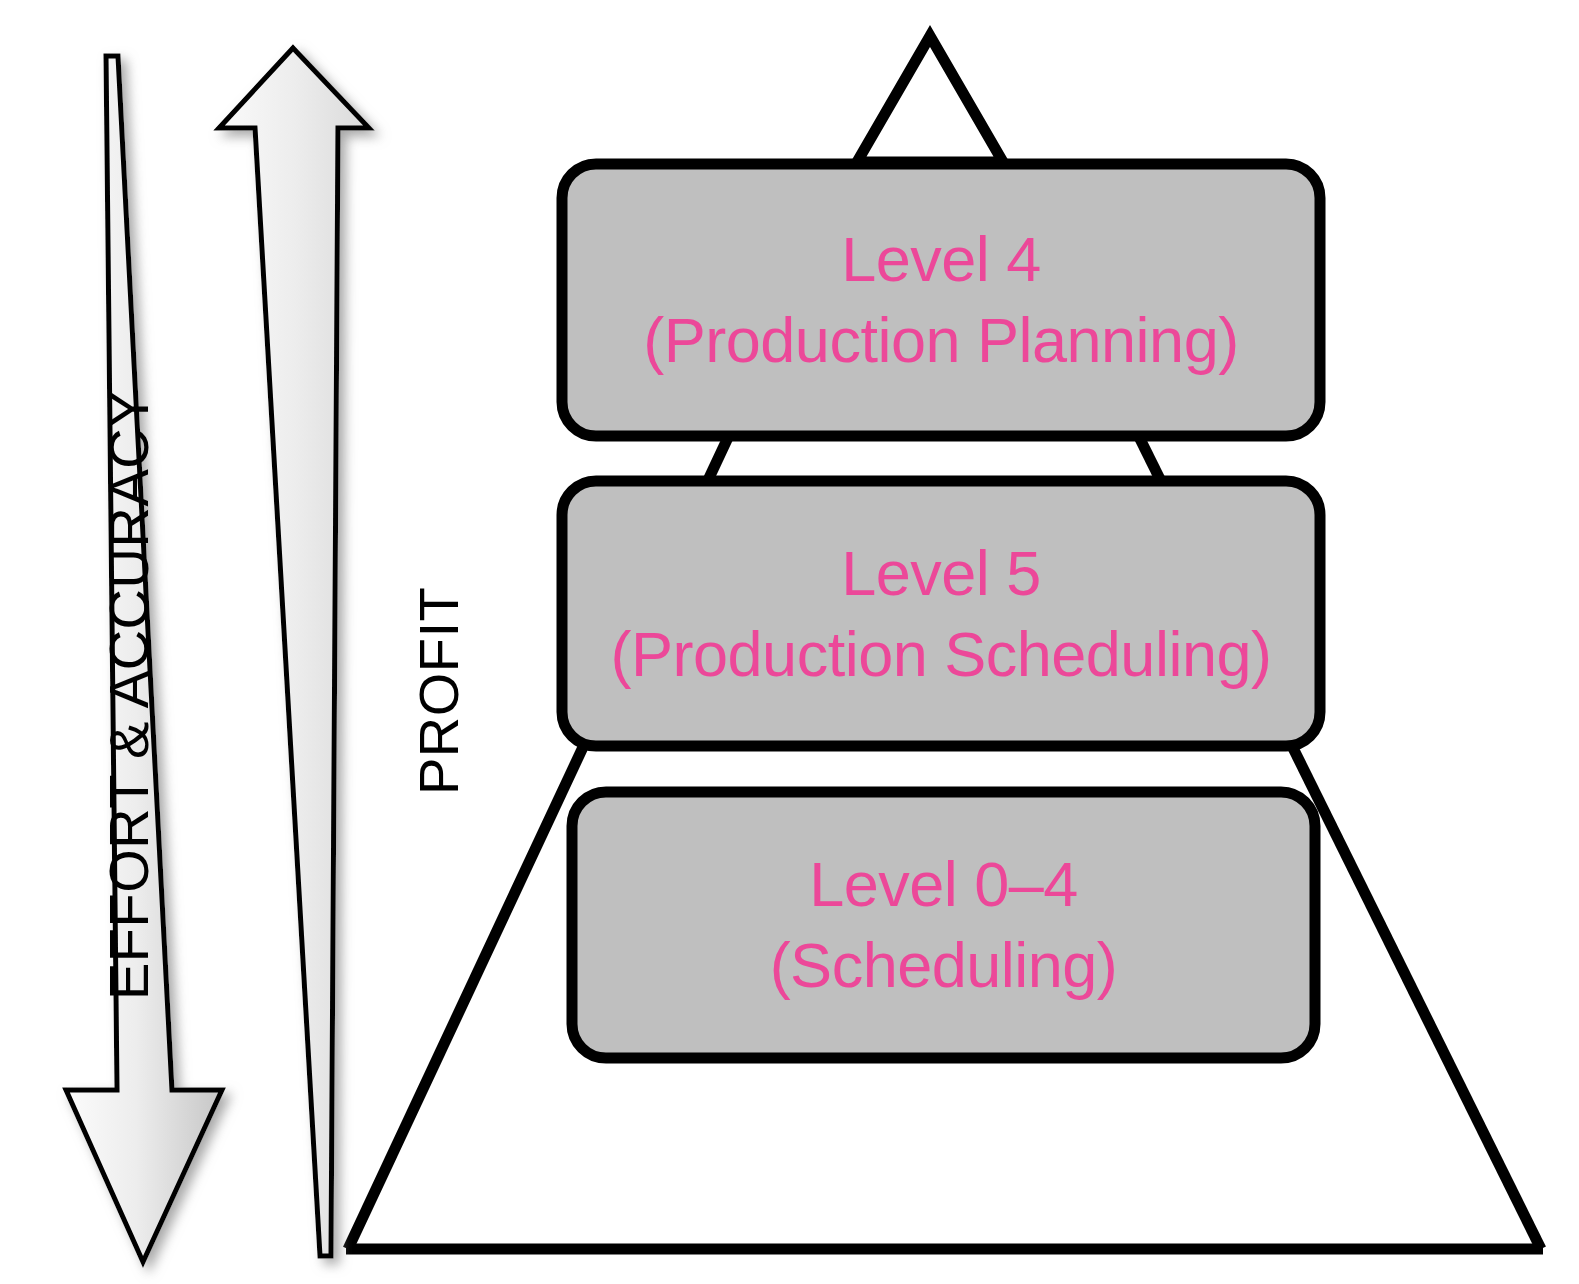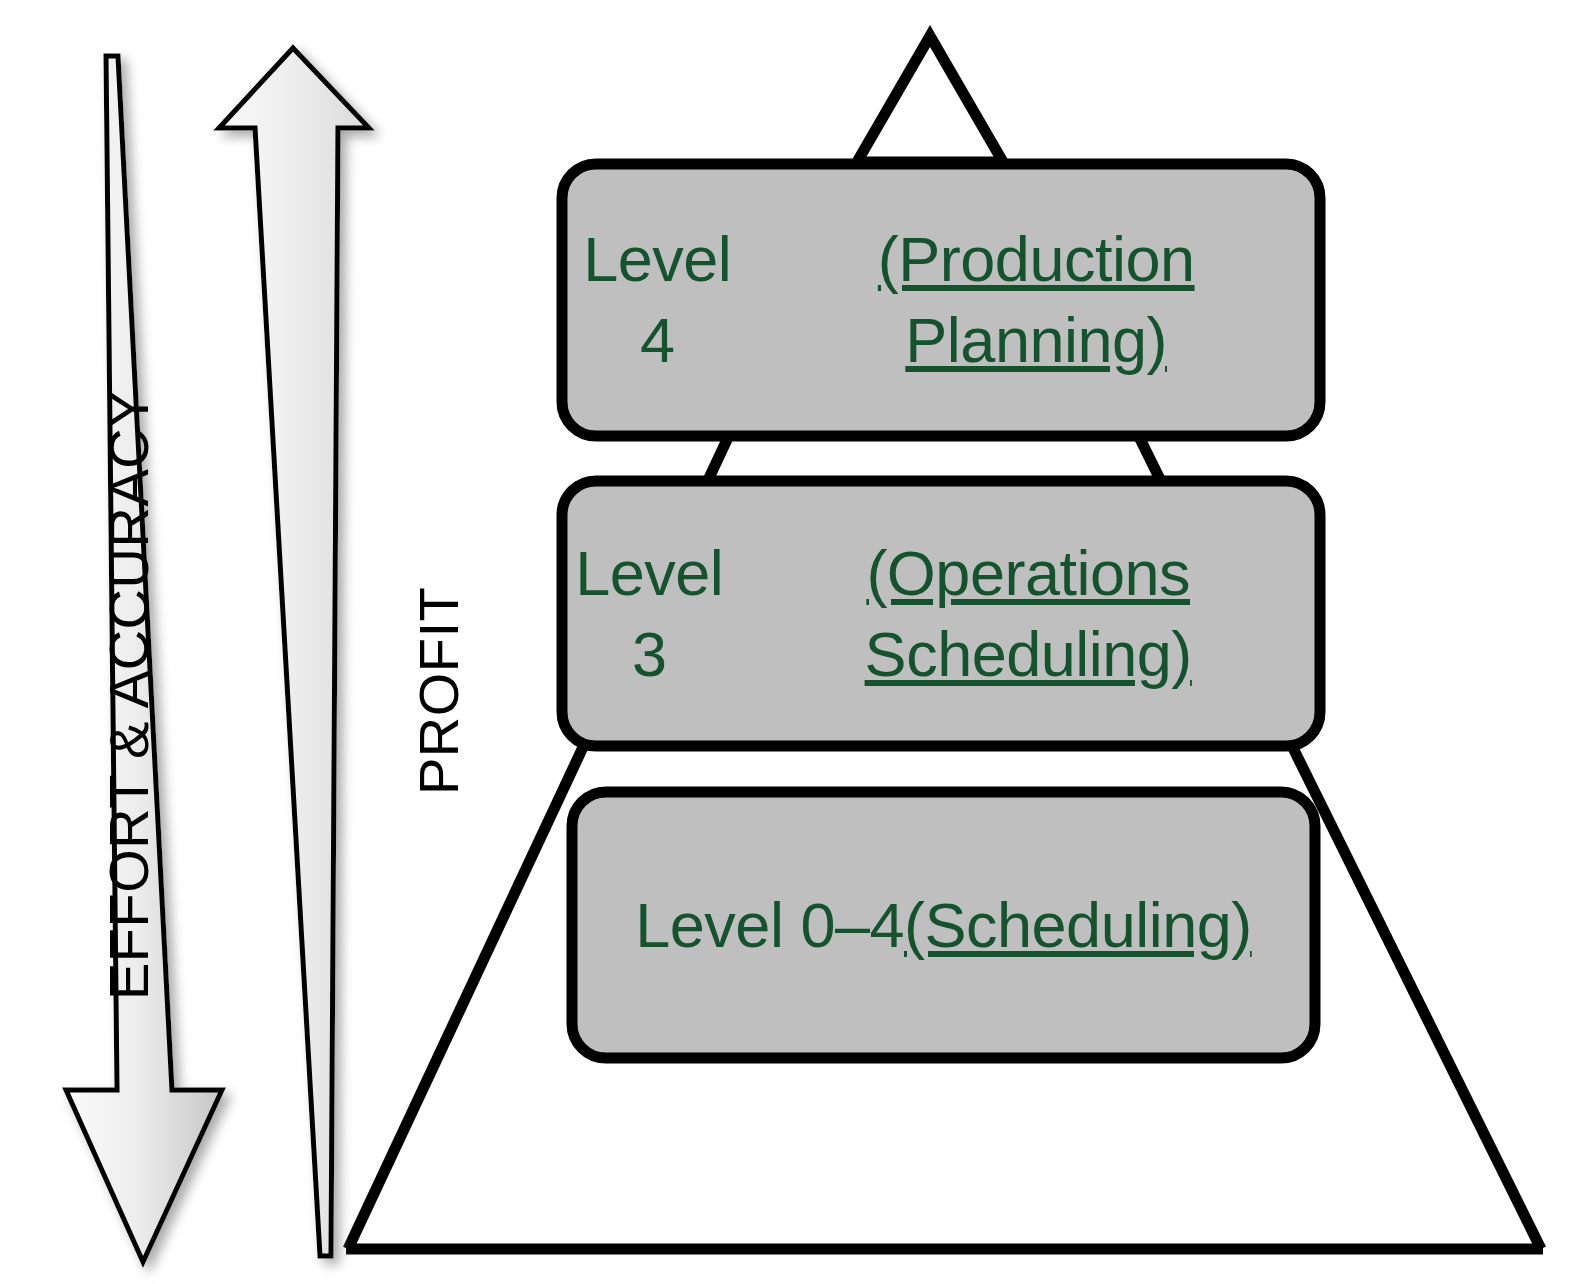--- a/index.html
+++ b/index.html
@@ -20,33 +20,32 @@
   #canvas {
     position: absolute;
     left: 0;
     top: 0;
     width: 1579px;
     height: 1284px;
   }
   .box-text {
     position: absolute;
     display: flex;
-    flex-direction: row;
-    align-items: center;
+    flex-direction: column;
     justify-content: center;
     text-align: center;
-    color: #14532d;
+    color: #ec4899;
     font-family: "Liberation Sans", sans-serif;
     font-size: 63px;
     line-height: 1.28;
     letter-spacing: -0.5px;
     pointer-events: none;
   }
   .box-text .l1 { display:block; }
-  .box-text .l2 { display:block;text-decoration:underline; }
+  .box-text .l2 { display:block; }
 
   .axis-label {
     position: absolute;
     color: #000000;
     font-family: "Liberation Sans", sans-serif;
     font-size: 56px;
     letter-spacing: 0.5px;
     white-space: nowrap;
     transform-origin: left top;
   }
@@ -115,22 +114,22 @@
     </g>
 
   </svg>
 
   <div class="box-text" style="left:562px; top:164px; width:758px; height:272px;">
     <span class="l1">Level 4</span>
     <span class="l2">(Production Planning)</span>
   </div>
 
   <div class="box-text" style="left:562px; top:481px; width:758px; height:265px;">
-    <span class="l1">Level 3</span>
-    <span class="l2">(Operations Scheduling)</span>
+    <span class="l1">Level 5</span>
+    <span class="l2">(Production Scheduling)</span>
   </div>
 
   <div class="box-text" style="left:572px; top:792px; width:743px; height:266px;">
     <span class="l1">Level 0–4</span>
     <span class="l2">(Scheduling)</span>
   </div>
 
   <div class="axis-label" style="left:96px; top:1000px; transform: rotate(-90deg);">EFFORT &amp; ACCURACY</div>
 
   <div class="axis-label" style="left:406px; top:795px; transform: rotate(-90deg);">PROFIT</div>

